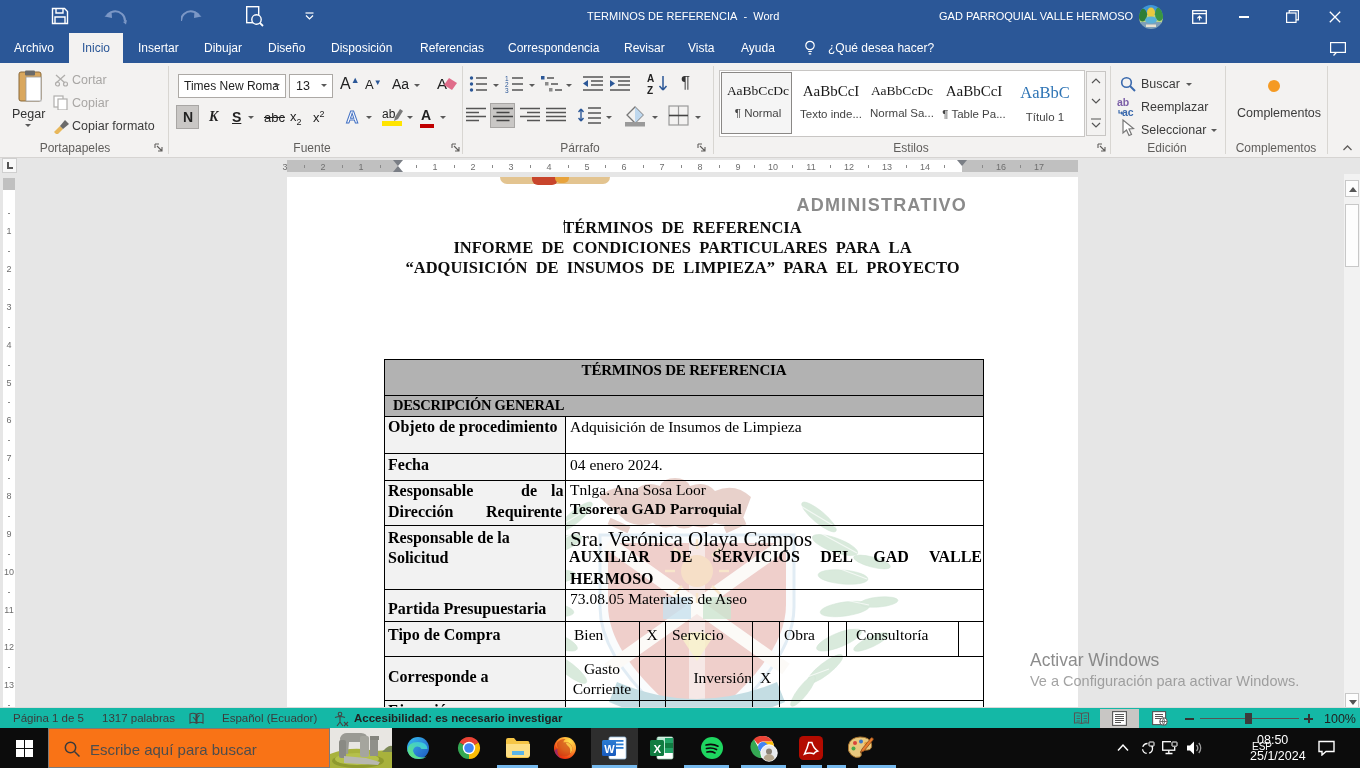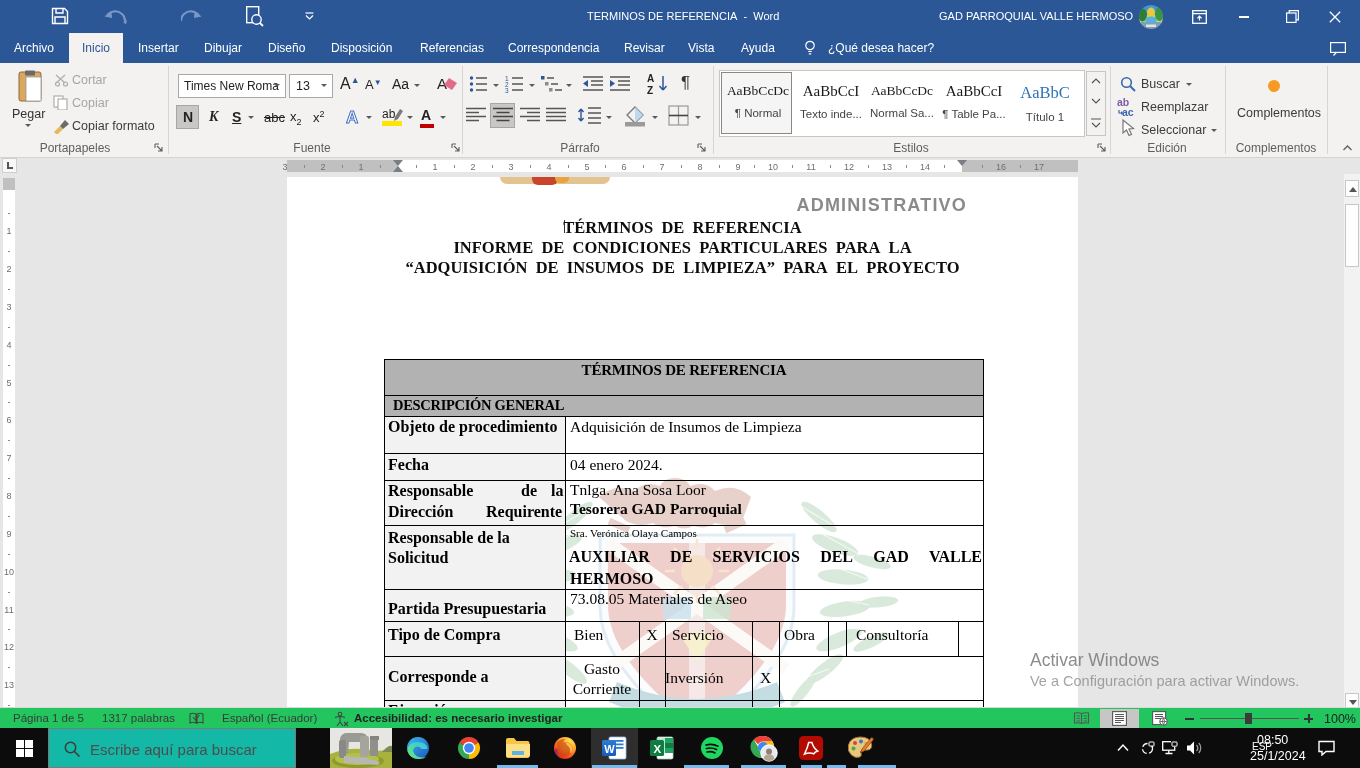--- a/index.html
+++ b/index.html
@@ -42,26 +42,26 @@
 #vruler { position:absolute; left:3px; top:4px; width:12px; height:700px; background:#fff; }
 .vnum { position:absolute; left:0; width:12px; text-align:center; font-size:9px; color:#6e6e6e; }
 .vtick { position:absolute; left:5px; width:2px; height:1px; background:#8a8a8a; }
 
 
 .ser { font-family:"Liberation Serif", serif; color:#000; position:absolute; white-space:nowrap; }
 .doc-title { position:absolute; width:791px; text-align:center; font-family:"Liberation Serif", serif; font-weight:bold; font-size:16.5px; color:#0d0d0d; white-space:nowrap; }
 .tlabel { font-family:"Liberation Serif", serif; font-size:16px; font-weight:bold; color:#000; }
 
 
-#statusbar { position:absolute; left:0; top:707px; width:1360px; height:21px; background:#22c55e; border-top:1px solid #dadada; font-size:11.5px; color:#3b3b3b;padding-left:47px; }
+#statusbar { position:absolute; left:0; top:707px; width:1360px; height:21px; background:#14b8a6; border-top:1px solid #dadada; font-size:11.5px; color:#3b3b3b;padding-left:47px; }
 #statusbar .s { position:absolute; top:4px; white-space:nowrap; }
 
 
 #taskbar { position:absolute; left:0; top:728px; width:1360px; height:40px; background:#0c0c0c; }
-#tb-search { position:absolute; left:48px; top:0; width:248px; height:40px; background:#14b8a6; border:1px solid #7a7a7a; }
+#tb-search { position:absolute; left:48px; top:0; width:282px; height:40px; background:#f97316; border:1px solid #7a7a7a; }
 .tbu { position:absolute; top:37px; height:3px; background:#76b9ed; }
 .tray { position:absolute; color:#fff; font-size:12px; }
 </style>
 </head>
 <body>
 <div id="screen">
 
   <div id="titlebar">
     <div class="t" style="left:587px; top:10px;">TERMINOS DE REFERENCIA&nbsp; -&nbsp; Word</div>
     <div class="t" style="left:939px; top:10px;">GAD PARROQUIAL VALLE HERMOSO</div>
@@ -546,21 +546,21 @@
       <div class="tlabel abs" style="left:101px; top:305px;">Responsable</div>
       <div class="tlabel abs" style="left:234px; top:305px;">de</div>
       <div class="tlabel abs" style="left:264px; top:305px;">la</div>
       <div class="tlabel abs" style="left:101px; top:326px;">Dirección</div>
       <div class="tlabel abs" style="left:199px; top:326px;">Requirente</div>
       <div class="ser" style="left:283px; top:304px; font-size:15.5px;">Tnlga. Ana Sosa Loor</div>
       <div class="ser" style="left:283px; top:323px; font-size:15.5px; font-weight:bold;">Tesorera GAD Parroquial</div>
 
       <div class="tlabel abs" style="left:101px; top:352px;">Responsable de la</div>
       <div class="tlabel abs" style="left:101px; top:372px;">Solicitud</div>
-      <div class="ser" style="left:283px; top:350px; font-size:11px;">Sra. Verónica Olaya Campos</div>
+      <div class="ser" style="left:283px; top:350px; font-size:21px;">Sra. Verónica Olaya Campos</div>
       <div class="abs" style="left:282px; top:371px; width:413px; display:flex; justify-content:space-between; font-family:'Liberation Serif',serif; font-size:16px; font-weight:bold;">
         <span>AUXILIAR</span>
           <span>DE</span>
           <span>SERVICIOS</span>
           <span>DEL</span>
           <span>GAD</span>
           <span>VALLE</span>
       </div>
       <div class="ser" style="left:283px; top:393px; font-size:16px; font-weight:bold;">HERMOSO</div>
 
@@ -570,21 +570,21 @@
       <div class="tlabel abs" style="left:101px; top:449px;">Tipo de Compra</div>
       <div class="ser" style="left:287px; top:449px; font-size:15.5px;">Bien</div>
       <div class="ser" style="left:352px; top:449px; width:26px; text-align:center; font-size:15.5px;">X</div>
       <div class="ser" style="left:385px; top:449px; font-size:15.5px;">Servicio</div>
       <div class="ser" style="left:497px; top:449px; font-size:15.5px;">Obra</div>
       <div class="ser" style="left:569px; top:449px; font-size:15.5px;">Consultoría</div>
 
       <div class="tlabel abs" style="left:101px; top:491px;">Corresponde a</div>
       <div class="ser" style="left:278px; top:483px; width:74px; text-align:center; font-size:15.5px;">Gasto</div>
       <div class="ser" style="left:278px; top:503px; width:74px; text-align:center; font-size:15.5px;">Corriente</div>
-      <div class="ser" style="left:378px; top:492px; width:87px; text-align:left; font-size:15.5px;">Inversión</div>
+      <div class="ser" style="left:378px; top:492px; width:87px; text-align:right; font-size:15.5px;">Inversión</div>
       <div class="ser" style="left:465px; top:492px; width:27px; text-align:center; font-size:15.5px;">X</div>
 
       <div class="tlabel abs" style="left:101px; top:525px;">Ejecución</div>
     </div>
 
     <div class="abs" style="left:1344px; top:0; width:16px; height:533px; background:#f2f2f2;">
       <div class="abs" style="left:1px; top:6px; width:14px; height:17px; background:#fdfdfd; border:1px solid #c8c8c8;">
         <div class="abs" style="left:3px; top:6px; width:0; height:0; border-left:4px solid transparent; border-right:4px solid transparent; border-bottom:5px solid #555;"></div>
       </div>
       <div class="abs" style="left:1px; top:30px; width:14px; height:63px; background:#fdfdfd; border:1px solid #c8c8c8;"></div>

